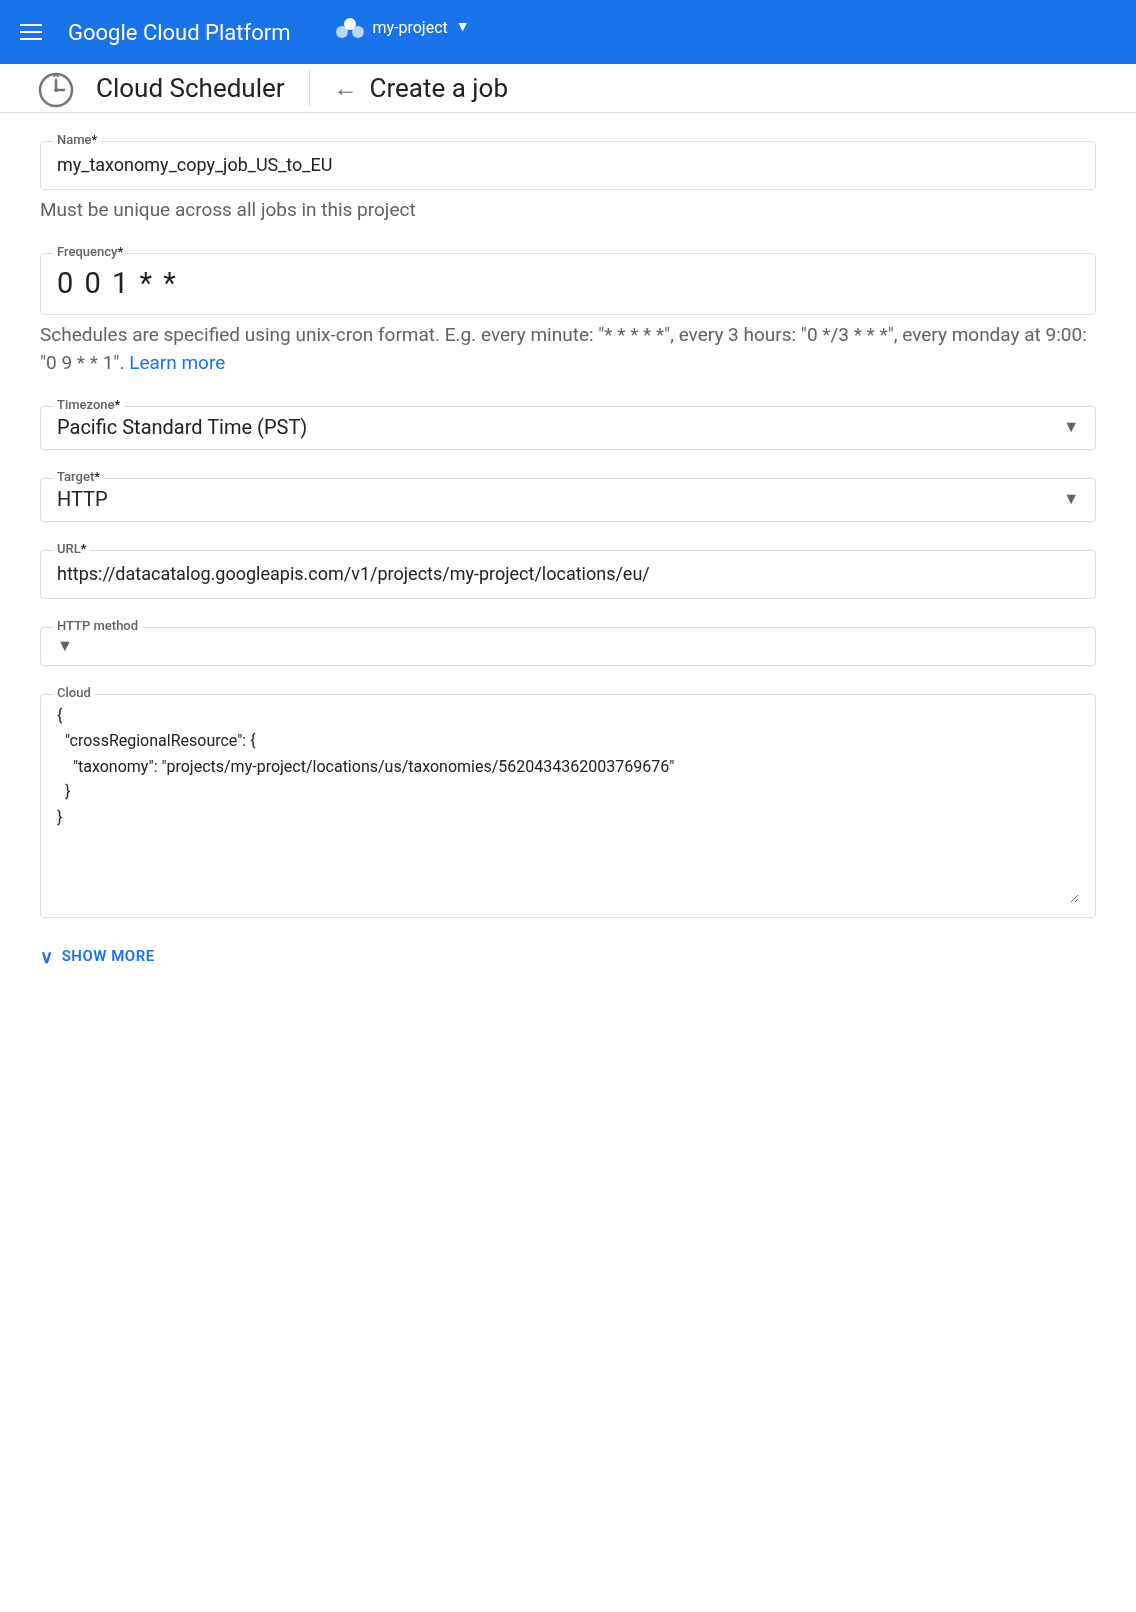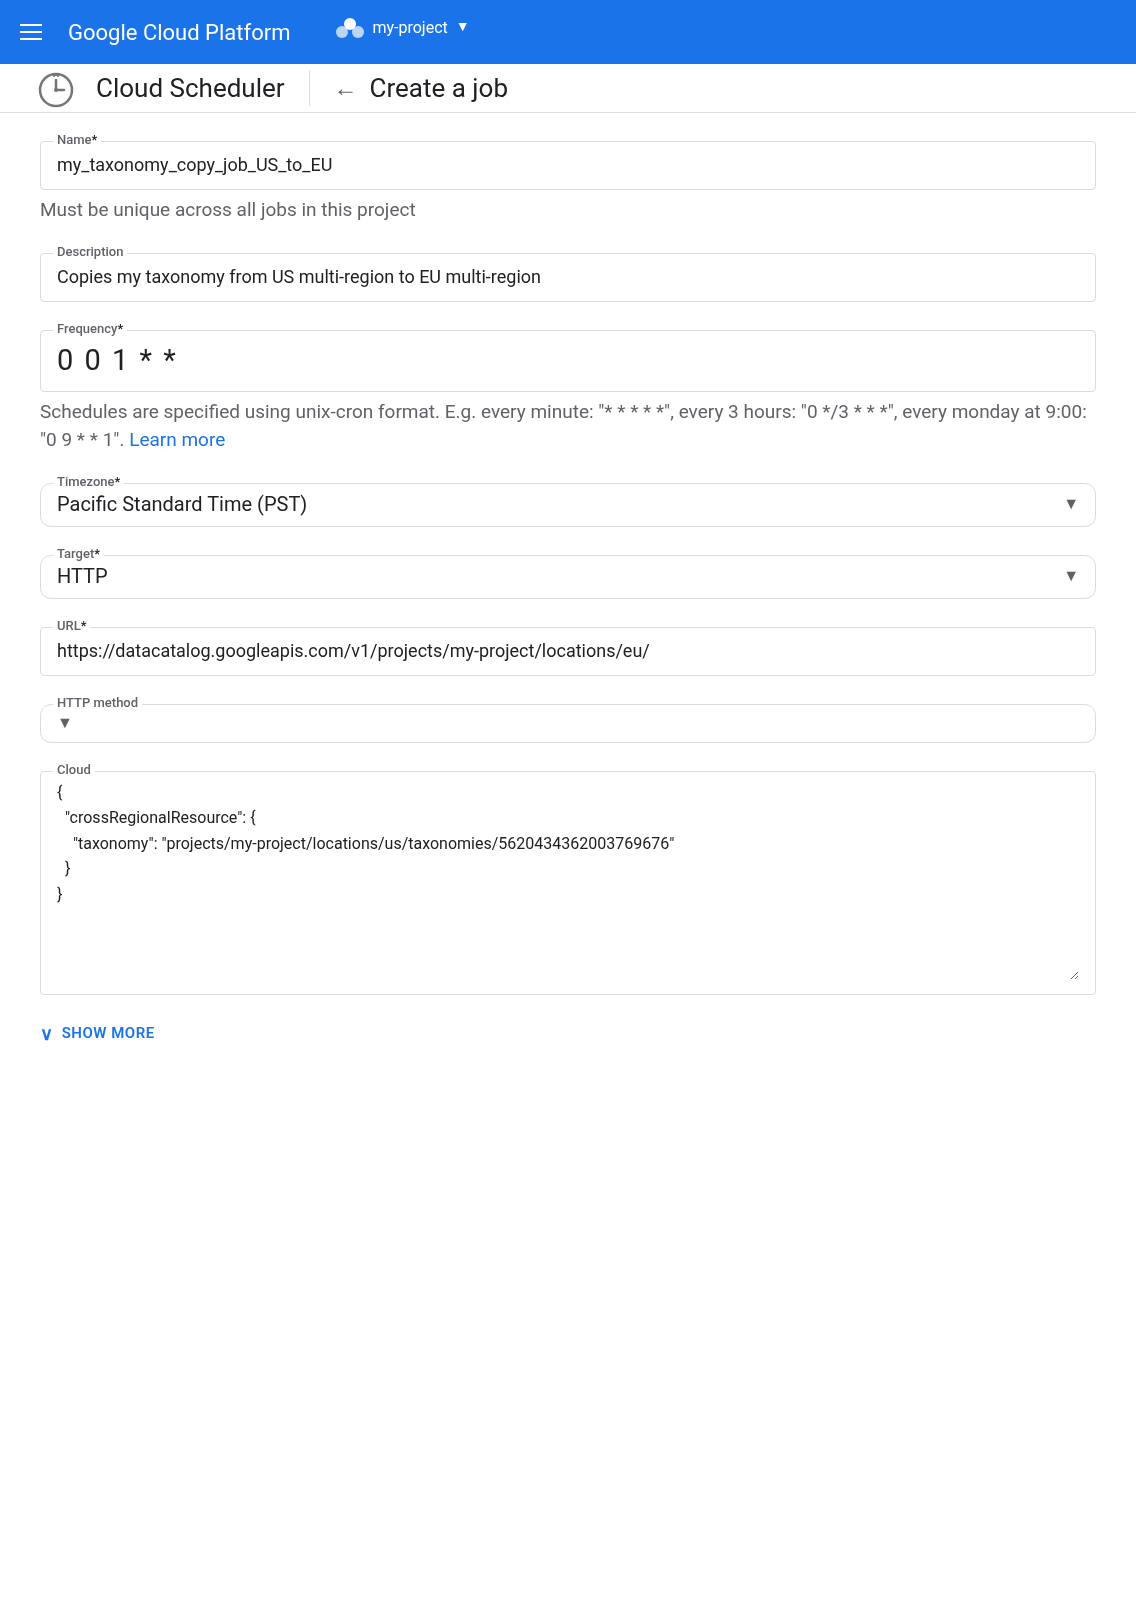--- a/index.html
+++ b/index.html
@@ -164,21 +164,21 @@
       margin-top: 6px;
       line-height: 1.5;
     }
     .field-hint a {
       color: #1a73e8;
       text-decoration: none;
     }
 
     .field-select-container {
       border: 1px solid #dadce0;
-      border-radius: 11px;
+      border-radius: 4px;
       padding: 8px 16px 10px 16px;
       position: relative;
       display: flex;
       align-items: center;
     }
     .field-select-value {
       flex: 1;
       font-size: 20px;
       color: #202124;
     }
@@ -268,26 +268,20 @@
   <div class="field-group">
     <div class="field-container">
       <div class="field-label">
         <span>Name</span><span class="required">*</span>
       </div>
       <input class="field-input" type="text" value="my_taxonomy_copy_job_US_to_EU" style="">
     </div>
     <div class="field-hint">Must be unique across all jobs in this project</div>
   </div>
 
-  <div class="field-group">
-    <div class="field-container">
-      <div class="field-label">Description</div>
-      <input class="field-input" type="text" value="Copies my taxonomy from US multi-region to EU multi-region" style="">
-    </div>
-  </div>
 
   <div class="field-group">
     <div class="field-container">
       <div class="field-label">
         <span>Frequency</span><span class="required">*</span>
       </div>
       <input class="field-input frequency-input" type="text" value="0 0 1 * *" style="">
     </div>
     <div class="field-hint">
       <span>Schedules are specified using unix-cron format. E.g. every minute: "* * * * *", every 3 hours: "0 */3 * * *", every monday at 9:00: "0 9 * * 1".</span>

